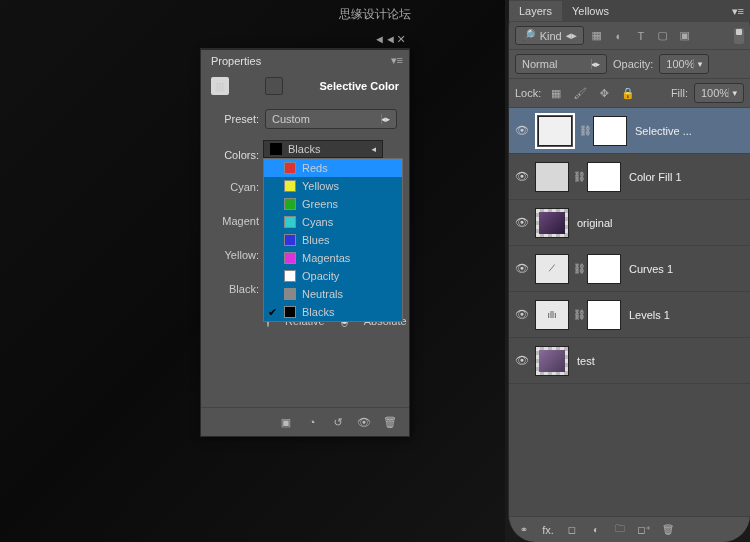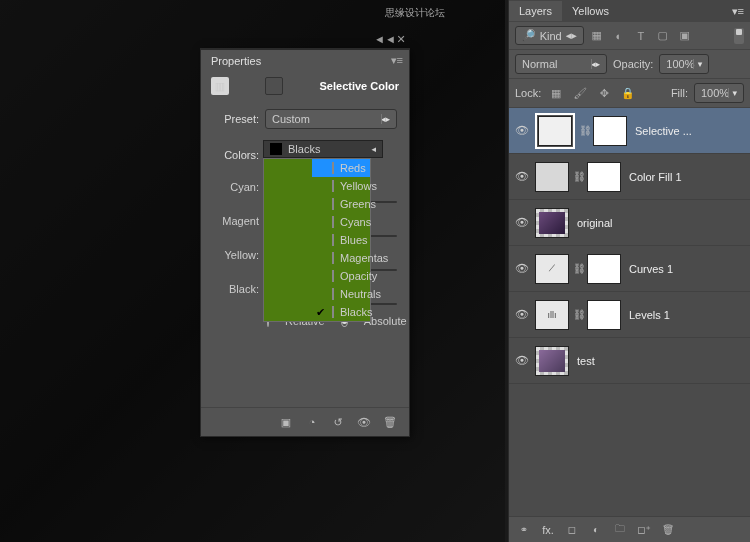--- a/index.html
+++ b/index.html
@@ -1,19 +1,19 @@
 <!DOCTYPE html>
 <html><head>
 <meta charset="utf-8">
 <style>
 * { margin: 0; padding: 0; box-sizing: border-box; font-family: Tahoma, Arial, sans-serif; font-size: 11px; color: #ccc; }
 body { background: #1a1a1a; width: 750px; height: 542px; position: relative; overflow: hidden; }
 .canvas-bg { position: absolute; left: 0; top: 0; width: 505px; height: 542px; background: linear-gradient(135deg, #2a2a2a, #1a1a1a, #333); filter: grayscale(100%) brightness(0.4); }
 .watermark-right { position: absolute; top: 6px; right: 10px; color: #888; font-size: 10px; letter-spacing: 1px; }
-.watermark-center { position: absolute; top: 6px; left: 50%; transform: translateX(-50%); color: #aaa; font-size: 10px; margin-left: 40px; }
+.watermark-center { position: absolute; top: 6px; left: 50%; transform: translateX(-50%); color: #aaa; font-size: 12px; }
 
 
 .properties-panel { position: absolute; left: 200px; top: 48px; width: 210px; background: #535353; border: 1px solid #2a2a2a; box-shadow: 2px 2px 8px rgba(0,0,0,.5); }
 .panel-header { height: 22px; background: #535353; display: flex; align-items: center; border-top: 1px solid #2a2a2a; }
 .panel-collapse { position: absolute; right: 0; top: -18px; display: flex; gap: 4px; padding: 2px; }
 .panel-collapse span { width: 12px; height: 12px; display: flex; align-items: center; justify-content: center; color: #999; }
 .panel-tab { padding: 4px 10px; background: #535353; color: #e0e0e0; }
 .panel-opts { margin-left: auto; padding-right: 6px; color: #aaa; font-size: 11px; }
 .panel-title { display: flex; align-items: center; gap: 6px; padding: 6px 10px; justify-content: space-between; }
 .panel-title .adj-icon { width: 18px; height: 18px; background: #d8d8d8; border-radius: 2px; display: flex; align-items: center; justify-content: center; }
@@ -29,31 +29,31 @@
 .slider-track { flex: 1; height: 2px; background: #333; position: relative; border-radius: 1px; }
 .slider-thumb { position: absolute; width: 10px; height: 10px; background: #aeaeae; border-radius: 2px; top: -4px; left: 50%; transform: translateX(-50%); }
 .slider-val { width: 36px; height: 16px; background: #5b5b5b; border: 1px solid #333; border-radius: 2px; text-align: left; padding: 1px 3px; color: #fff; }
 .radio-row { display: flex; gap: 16px; padding-left: 54px; margin-top: 6px; align-items: center; }
 .radio { width: 11px; height: 11px; border: 1px solid #aaa; border-radius: 50%; display: inline-flex; align-items: center; justify-content: center; }
 .radio.checked::after { content: ""; width: 5px; height: 5px; background: #ddd; border-radius: 50%; }
 .panel-footer { display: flex; gap: 8px; justify-content: flex-end; padding: 6px 10px; border-top: 1px solid #444; margin-top: 60px; }
 .ftr-icon { width: 18px; height: 16px; display: flex; align-items: center; justify-content: center; color: #bbb; }
 
 
-.color-dropdown { position: absolute; left: 263px; top: 158px; width: 108px; background: #4d7c0f; border: 1px solid #6b6b6b; z-index: 50; padding-left: 48px; }
+.color-dropdown { position: absolute; left: 263px; top: 158px; width: 140px; background: #0369a1; border: 1px solid #6b6b6b; z-index: 50; }
 .dd-selected { position: absolute; left: 263px; top: 140px; width: 120px; height: 18px; background: #3a3a3a; color: #fff; display: flex; align-items: center; padding: 0 6px; border: 1px solid #222; gap: 6px; }
 .dd-selected .swatch { width: 12px; height: 12px; background: #000; }
 .dd-selected .caret { margin-left: auto; font-size: 9px; }
 .dd-item { display: flex; align-items: center; gap: 6px; padding: 2px 6px 2px 20px; color: #000; position: relative; height: 18px; }
 .dd-item.hl { background: #1e90ff; color: #fff; }
 .dd-item .swatch { width: 12px; height: 12px; border: 1px solid #888; }
 .dd-check { position: absolute; left: 4px; color: #000; font-size: 11px; }
 
 
-.layers-panel { position: absolute; right: 0; top: 0; width: 242px; height: 542px; background: #535353; border-left: 1px solid #2a2a2a; display: flex; flex-direction: column; }
+.layers-panel { position: absolute; right: 0; top: 0; width: 242px; height: 542px; background: #535353; border-left: 1px solid #2a2a2a; display: flex; flex-direction: column; border-radius: 27px; }
 .layers-tabs { display: flex; height: 22px; background: #454545; align-items: center; }
 .layers-tabs .tab { padding: 4px 10px; color: #ddd; }
 .layers-tabs .tab.active { background: #535353; }
 .layers-tabs .opts { margin-left: auto; padding-right: 6px; }
 .layers-filter { display: flex; gap: 4px; align-items: center; padding: 4px 6px; border-bottom: 1px solid #444; }
 .filter-pill { background: #5d5d5d; border: 1px solid #333; border-radius: 3px; padding: 2px 6px; display: flex; align-items: center; gap: 4px; }
 .filter-icon { width: 18px; height: 18px; display: flex; align-items: center; justify-content: center; color: #aaa; font-size: 11px; }
 .filter-switch { margin-left: auto; width: 10px; height: 16px; background: #666; border-radius: 2px; display: flex; align-items: flex-start; justify-content: center; }
 .filter-switch::after { content: ""; width: 6px; height: 6px; background: #ccc; border-radius: 1px; margin-top: 1px; }
 .layers-blend { display: flex; align-items: center; gap: 6px; padding: 4px 6px; border-bottom: 1px solid #444; }

